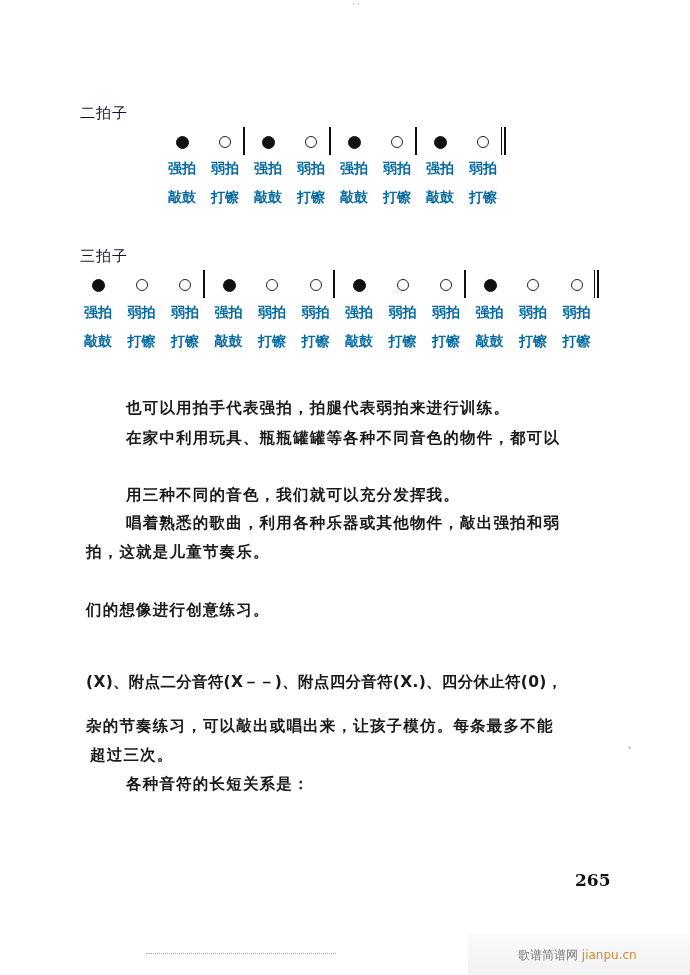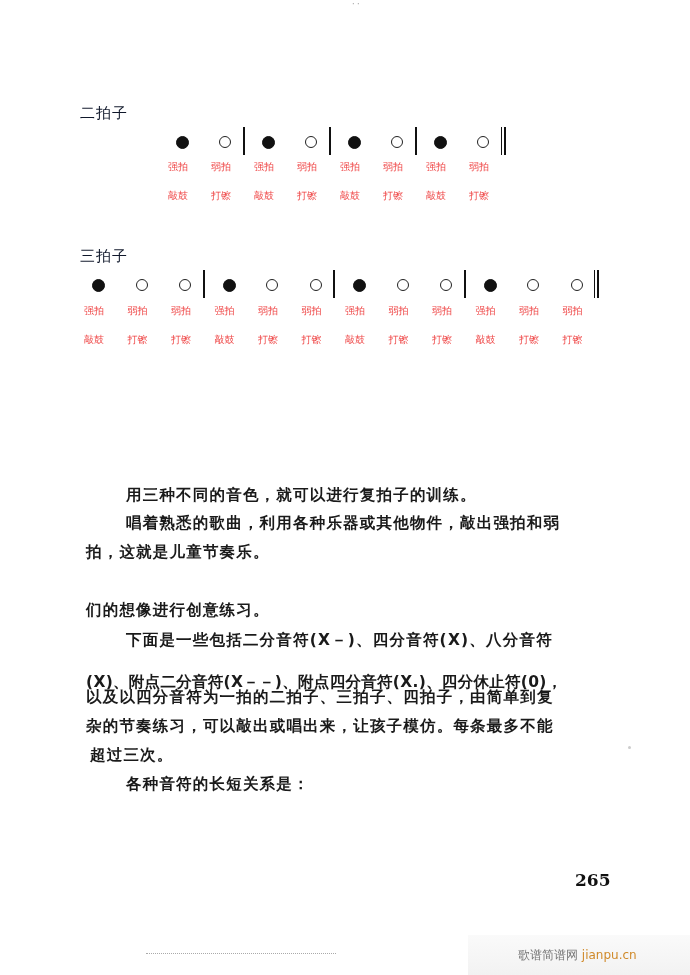--- a/index.html
+++ b/index.html
@@ -10,21 +10,21 @@
 
   .meter-title { position: absolute; font-size: 15px; letter-spacing: 1px; color: #0f172a; }
 
   .beat-row { position: absolute; display: flex; align-items: center; height: 24px; }
   .beat { width: 12px; height: 12px; border-radius: 50%; box-sizing: border-box; display: inline-block; }
   .beat.strong { background: #111; border: 1.5px solid #111; width: 13px; height: 13px; }
   .beat.weak { background: #fff; border: 1.3px solid #222; }
   .bar { position: absolute; width: 2px; background: #111; height: 28px; top: -4px; }
   .bar.final { width: 5px; border-left: 1.5px solid #111; border-right: 2.5px solid #111; background: transparent; box-sizing: border-box; }
 
-  .label-row { position: absolute; font-size: 10px; color: #ef4444; white-space: nowrap; font-weight: normal; }
+  .label-row { position: absolute; font-size: 14px; color: #0369a1; white-space: nowrap; font-weight: bold; }
   .label-row span { position: absolute; top: 0; }
 
   .para { position: absolute; font-size: 15.5px; color: #1a1a1a; white-space: nowrap; letter-spacing: 1.2px; font-weight: bold; }
 
   .page-number { position: absolute; left: 575px; top: 870px; font-family: "DejaVu Serif", serif;
                  font-size: 17px; font-weight: bold; color: #111; }
   .footer-dots { position: absolute; left: 146px; top: 953px; width: 190px; height: 3px;
                  border-top: 1px dotted #aaa; }
   .watermark { position: absolute; left: 468px; top: 935px; width: 222px; height: 40px;
                background: linear-gradient(180deg, #fafafa 0%, #f2f2f2 100%); }
@@ -117,27 +117,27 @@
       <span style="left: 166px;">打镲</span>
       <span style="left: 209.5px;">打镲</span>
       <span style="left: 253px;">敲鼓</span>
       <span style="left: 296.5px;">打镲</span>
       <span style="left: 340px;">打镲</span>
       <span style="left: 383.5px;">敲鼓</span>
       <span style="left: 427px;">打镲</span>
       <span style="left: 470.5px;">打镲</span>
     </div>
 
-  <div class="para" style="left:126px; top:485px;">用三种不同的音色，就可以进行复拍子的训练。</div>
+  <div class="para" style="left:126px; top:398px;">也可以用拍手代表强拍，拍腿代表弱拍来进行训练。</div>
+  <div class="para" style="left:126px; top:428px;">在家中利用玩具、瓶瓶罐罐等各种不同音色的物件，都可以</div>
+  <div class="para" style="left:126px; top:485px;">用三种不同的音色，我们就可以充分发挥我。</div>
   <div class="para" style="left:126px; top:513px;">唱着熟悉的歌曲，利用各种乐器或其他物件，敲出强拍和弱</div>
   <div class="para" style="left:86px; top:542px;">拍，这就是儿童节奏乐。</div>
   <div class="para" style="left:86px; top:600px;">们的想像进行创意练习。</div>
-  <div class="para" style="left:126px; top:630px;">下面是一些包括二分音符(X－)、四分音符(X)、八分音符</div>
   <div class="para" style="left:86px; top:672px; letter-spacing:0.3px;text-align:right;">(X)、附点二分音符(X－－)、附点四分音符(X.)、四分休止符(0)，</div>
-  <div class="para" style="left:86px; top:687px;">以及以四分音符为一拍的二拍子、三拍子、四拍子，由简单到复</div>
   <div class="para" style="left:86px; top:716px;">杂的节奏练习，可以敲出或唱出来，让孩子模仿。每条最多不能</div>
   <div class="para" style="left:90px; top:745px;">超过三次。</div>
   <div class="para" style="left:126px; top:774px;">各种音符的长短关系是：</div>
 
   <div class="side-dot"></div>
 
   <div class="page-number">265</div>
   <div class="footer-dots"></div>
 
   <div class="watermark">

